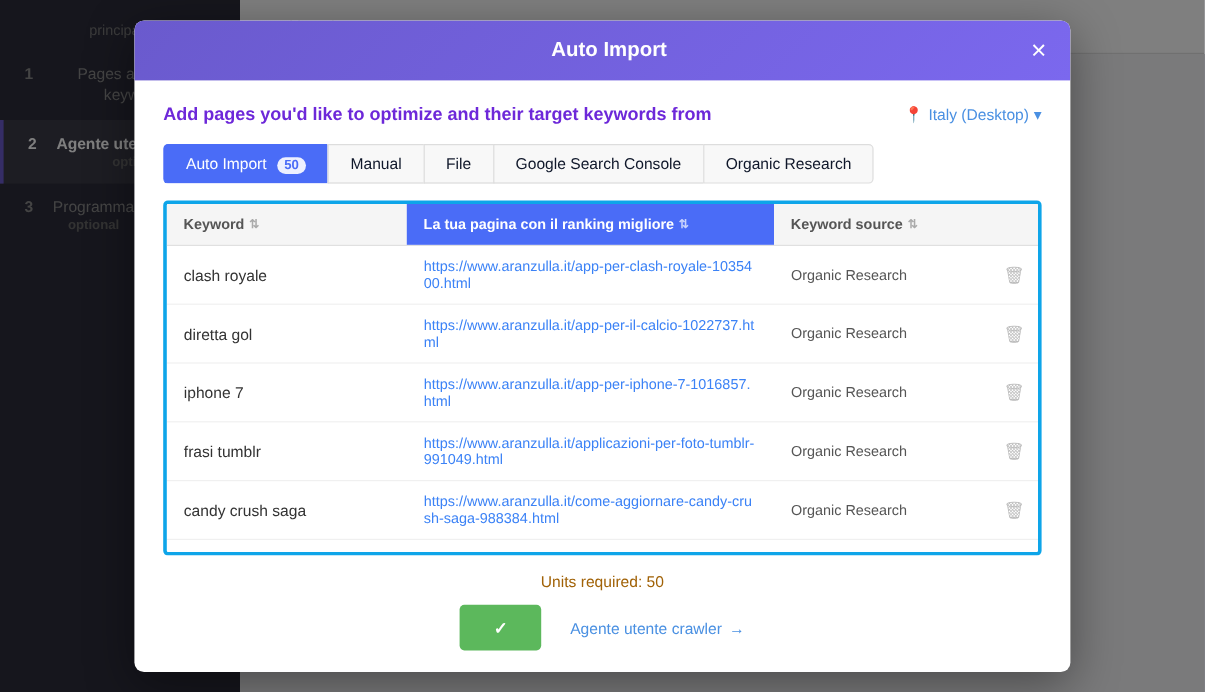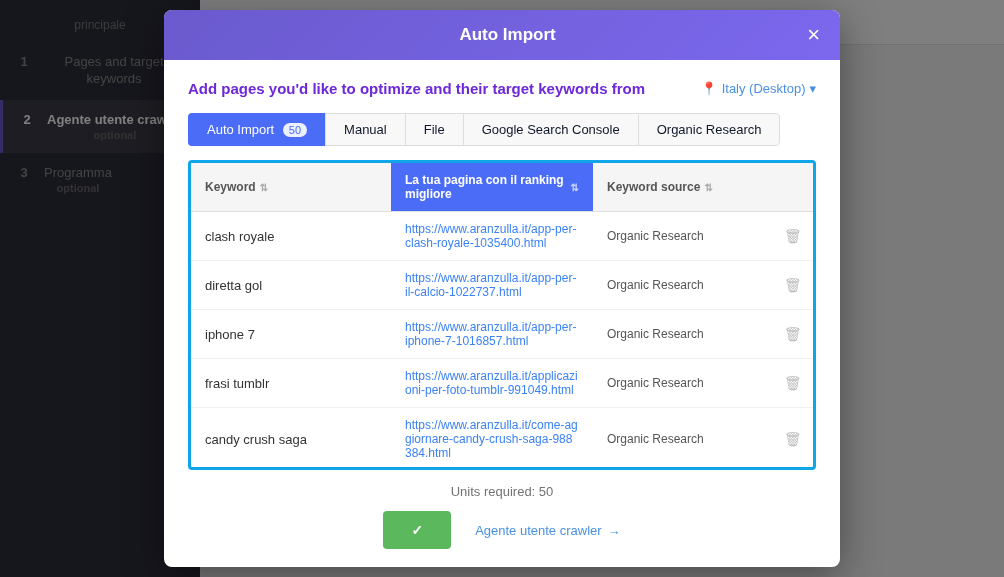--- a/index.html
+++ b/index.html
@@ -57,21 +57,21 @@
       background: rgba(0,0,0,0.5);
       display: flex;
       align-items: center;
       justify-content: center;
     }
 
     
     .modal {
       background: #fff;
       border-radius: 8px;
-      width: 676px;
+      width: 780px;
       max-height: 560px;
       display: flex;
       flex-direction: column;
       overflow: hidden;
       box-shadow: 0 10px 40px rgba(0,0,0,0.4);
     }
 
     .modal-header {
       background: linear-gradient(135deg, #6a5acd, #7b68ee);
       padding: 14px 20px;
@@ -147,21 +147,21 @@
       color: #fff;
       border-color: #4a6cf7;
     }
     .tab-badge {
       background: #fff;
       color: #4a6cf7;
       border-radius: 10px;
       padding: 1px 6px;
       font-size: 11px;
       margin-left: 5px;
-      font-weight: 400;
+      font-weight: 700;
       margin-top: 28px;
     }
     .tab-btn.active .tab-badge {
       background: rgba(255,255,255,0.9);
       color: #4a6cf7;
     }
 
     
     .data-table {
       flex: 1;
@@ -224,21 +224,21 @@
     
     .modal-footer {
       padding: 14px 24px 18px;
       display: flex;
       flex-direction: column;
       align-items: center;
       gap: 12px;
     }
     .units-text {
       font-size: 13px;
-      color: #737373;
+      color: #a16207;
     }
     .footer-actions {
       display: flex;
       align-items: center;
       gap: 24px;
     }
     .save-btn {
       background: #5cb85c;
       color: #fff;
       border: none;

